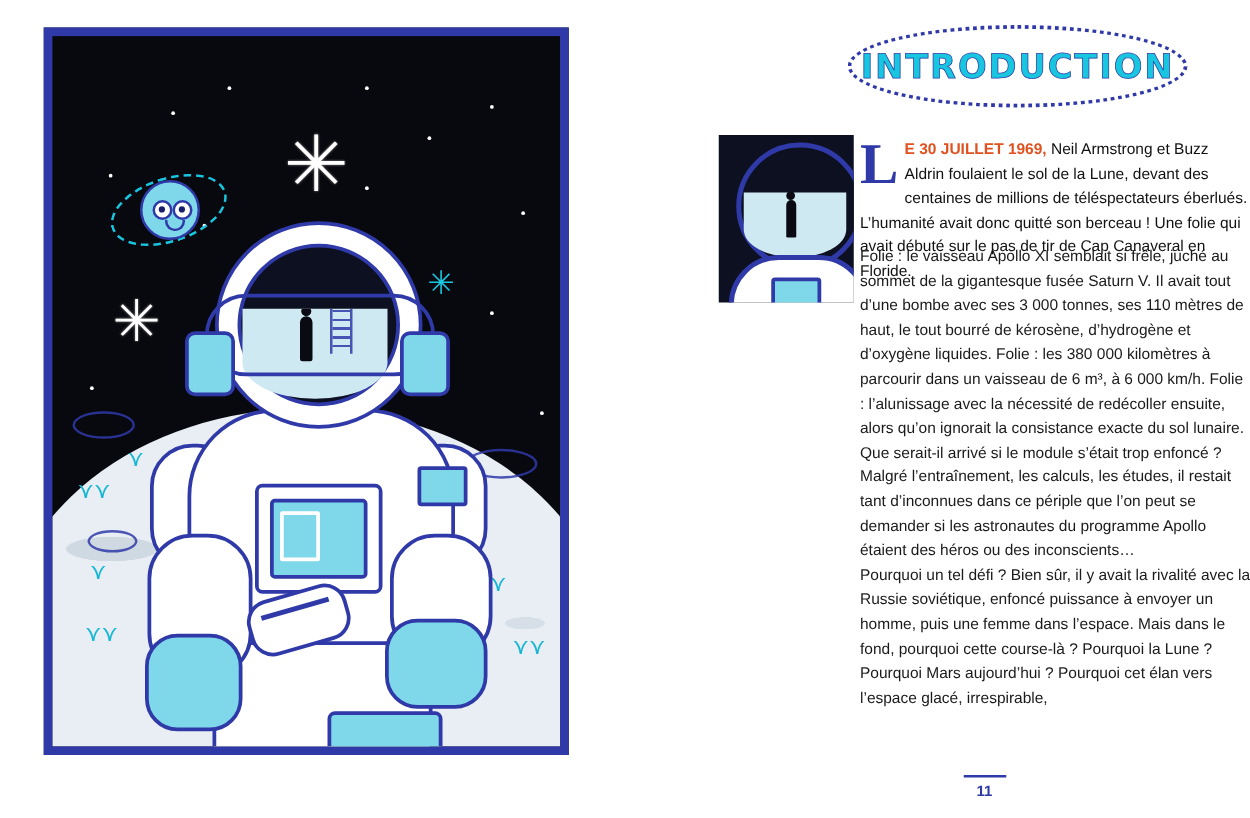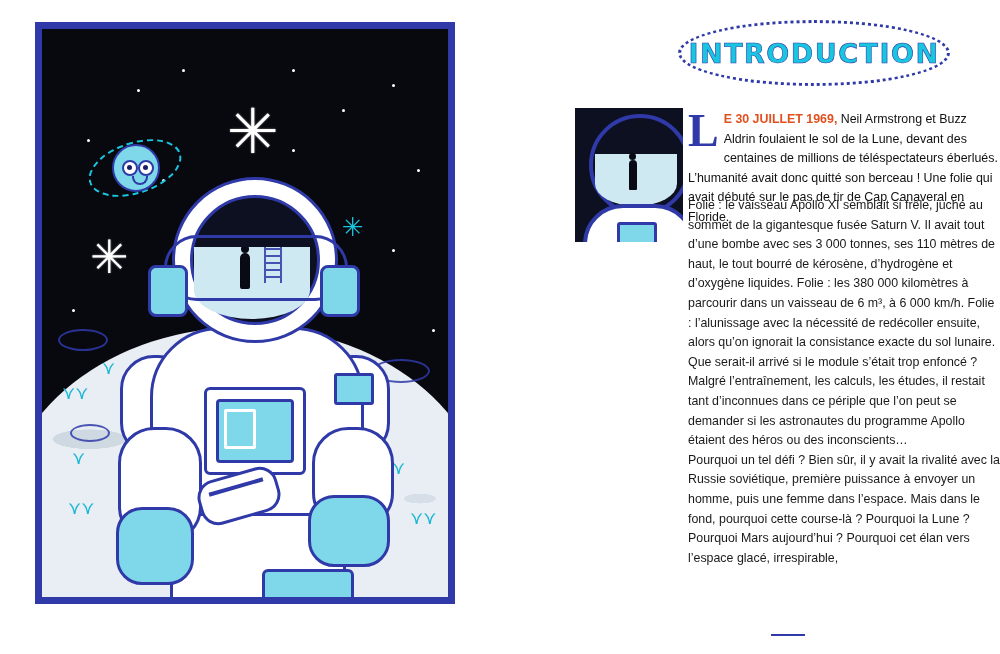--- a/index.html
+++ b/index.html
@@ -536,19 +536,20 @@
 
   <div class="body-text">
     <p>
       <span class="dropcap">L</span><span class="lede">E 30 JUILLET 1969,</span><span> Neil Armstrong et Buzz Aldrin foulaient le sol de la Lune, devant des centaines de millions de téléspectateurs éberlués. L’humanité avait donc quitté son berceau ! Une folie qui avait débuté sur le pas de tir de Cap Canaveral en Floride.</span>
     </p>
   </div>
 
   <div style="position:absolute; left:113px; top:0; width:312px;">
     <div style="height:196px;"></div>
     <p style="margin:0; font-size:12.4px; line-height:19.6px;">Folie : le vaisseau Apollo XI semblait si frêle, juché au sommet de la gigantesque fusée Saturn V. Il avait tout d’une bombe avec ses 3 000 tonnes, ses 110 mètres de haut, le tout bourré de kérosène, d’hydrogène et d’oxygène liquides. Folie : les 380 000 kilomètres à parcourir dans un vaisseau de 6 m³, à 6 000 km/h. Folie : l’alunissage avec la nécessité de redécoller ensuite, alors qu’on ignorait la consistance exacte du sol lunaire. Que serait-il arrivé si le module s’était trop enfoncé ? Malgré l’entraînement, les calculs, les études, il restait tant d’inconnues dans ce périple que l’on peut se demander si les astronautes du programme Apollo étaient des héros ou des inconscients…</p>
-    <p style="margin:0; font-size:12.4px; line-height:19.6px;">Pourquoi un tel défi ? Bien sûr, il y avait la rivalité avec la Russie soviétique, première puissance à envoyer un homme, puis une femme dans l’espace. Mais dans le fond, pourquoi cette course-là ? Pourquoi la Lune ? Pourquoi Mars aujourd’hui ? Pourquoi cet élan vers l’espace glacé, irrespirable,</p>
+    <p style="margin:0; font-size:12.4px; line-height:19.6px;">Pourquoi un tel défi ? Bien sûr, il y avait la rivalité avec la Russie soviétique, enfoncé puissance à envoyer un homme, puis une femme dans l’espace. Mais dans le fond, pourquoi cette course-là ? Pourquoi la Lune ? Pourquoi Mars aujourd’hui ? Pourquoi cet élan vers l’espace glacé, irrespirable,</p>
   </div>
 
   <div class="page-number-wrap">
     <div class="page-rule"></div>
+    <div class="page-number">11</div>
   </div>
 </div>
 
 </body></html>

